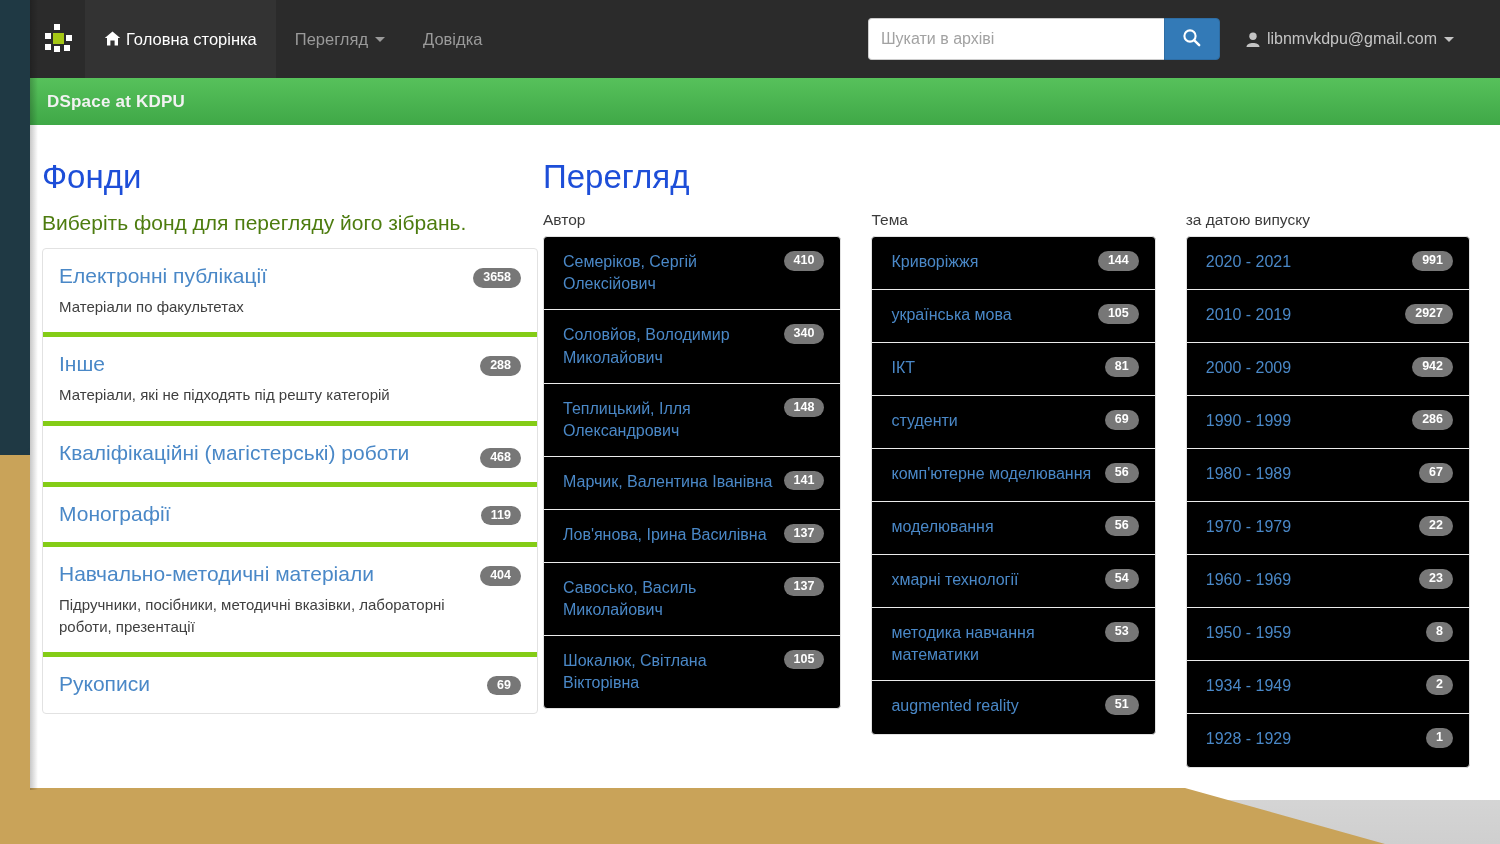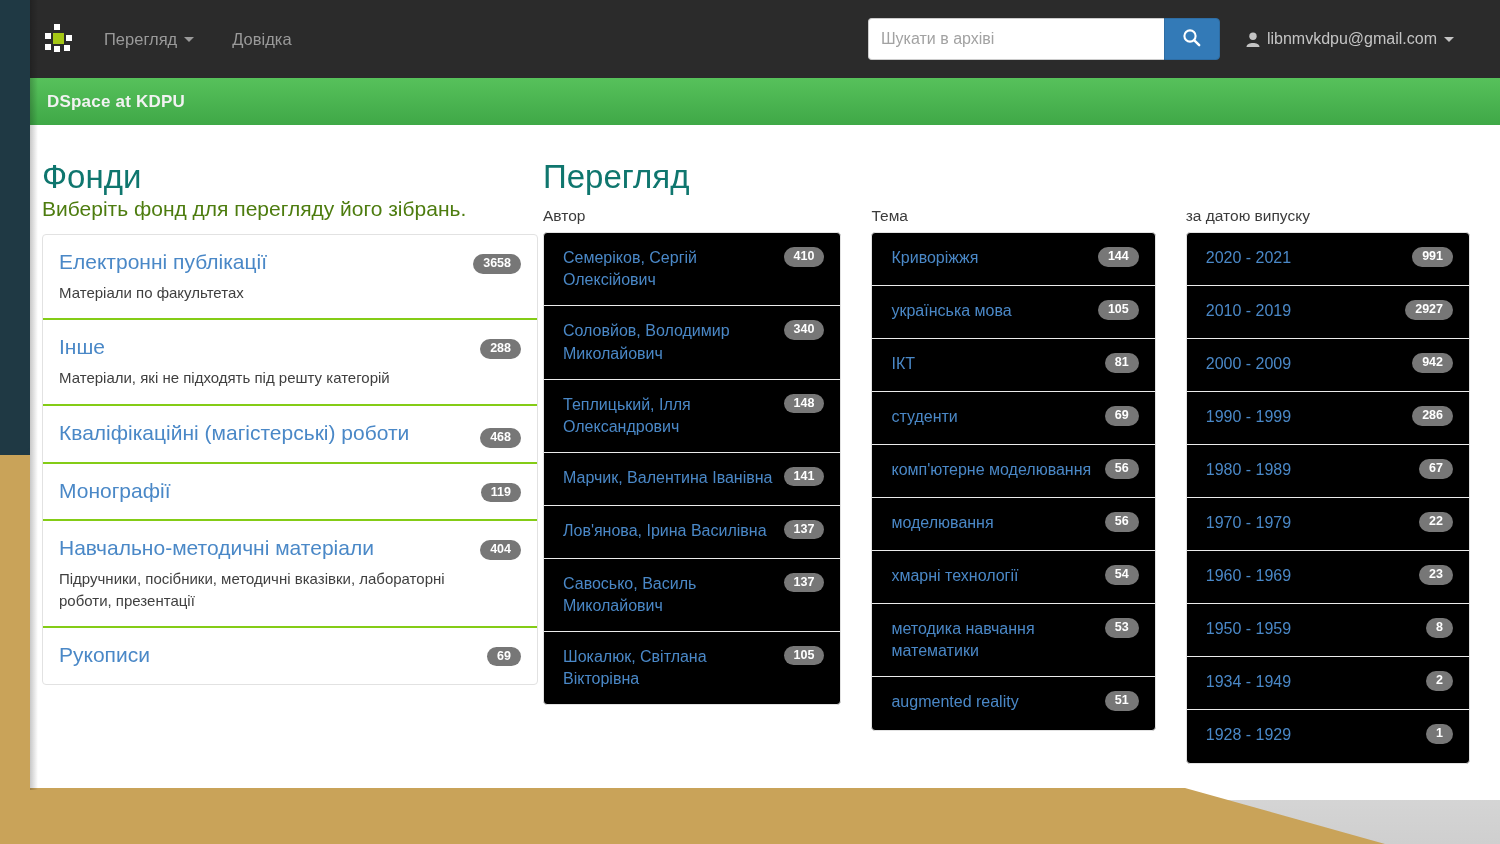--- a/index.html
+++ b/index.html
@@ -209,40 +209,40 @@
     padding: 34px 30px 0 12px;
     display: flex;
     gap: 0;
   }
   .col-left { width: 496px; flex: 0 0 496px; }
   .col-right { flex: 1 1 auto; padding-left: 5px; }
 
   h1.section-title {
     font-size: 33px;
     font-weight: normal;
-    color: #0f766e;
+    color: #1d4ed8;
     line-height: 1.1;
-    margin-bottom: 2px;
+    margin-bottom: 16px;
   }
   .section-sub {
     font-size: 21px;
     color: #4d7c0f;
     margin-bottom: 13px;
   }
 
   
   .list-group {
     border: 1px solid #e2e2e2;
     border-radius: 4px;
     background: #ffffff;
     overflow: hidden;
   }
   .comm-item {
     padding: 14px 16px 15px 16px;
-    border-bottom: 2px solid #84cc16;
+    border-bottom: 5px solid #84cc16;
     position: relative;
     cursor: pointer;
   }
   .comm-item:last-child { border-bottom: none; }
   .comm-head {
     font-size: 21px;
     color: #4a88c7;
     line-height: 1.28;
     padding-right: 60px;
   }
@@ -334,20 +334,28 @@
           <i class="c" style="left:8px; top:9px;"></i>
           <i style="left:21px; top:11px;"></i>
           <i style="left:0px;  top:20px;"></i>
           <i style="left:9px;  top:22px;"></i>
           <i style="left:19px; top:21px;"></i>
         </span>
       </div>
 
       <div class="nav-links">
 
+        <div class="nav-item active">
+          <span class="home-icon">
+            <svg width="17" height="15" viewBox="0 0 17 15">
+              <path d="M8.5 0.5 L0.8 7 h2.2 v7.5 h3.4 V9.4 h4.2 v5.1 h3.4 V7 h2.2 Z" fill="#ffffff"></path>
+            </svg>
+          </span>
+          <span>Головна сторінка</span>
+        </div>
 
         <div class="nav-item">
           <span>Перегляд</span>
           <span class="caret"></span>
         </div>
 
         <div class="nav-item">
           <span>Довідка</span>
         </div>
 

